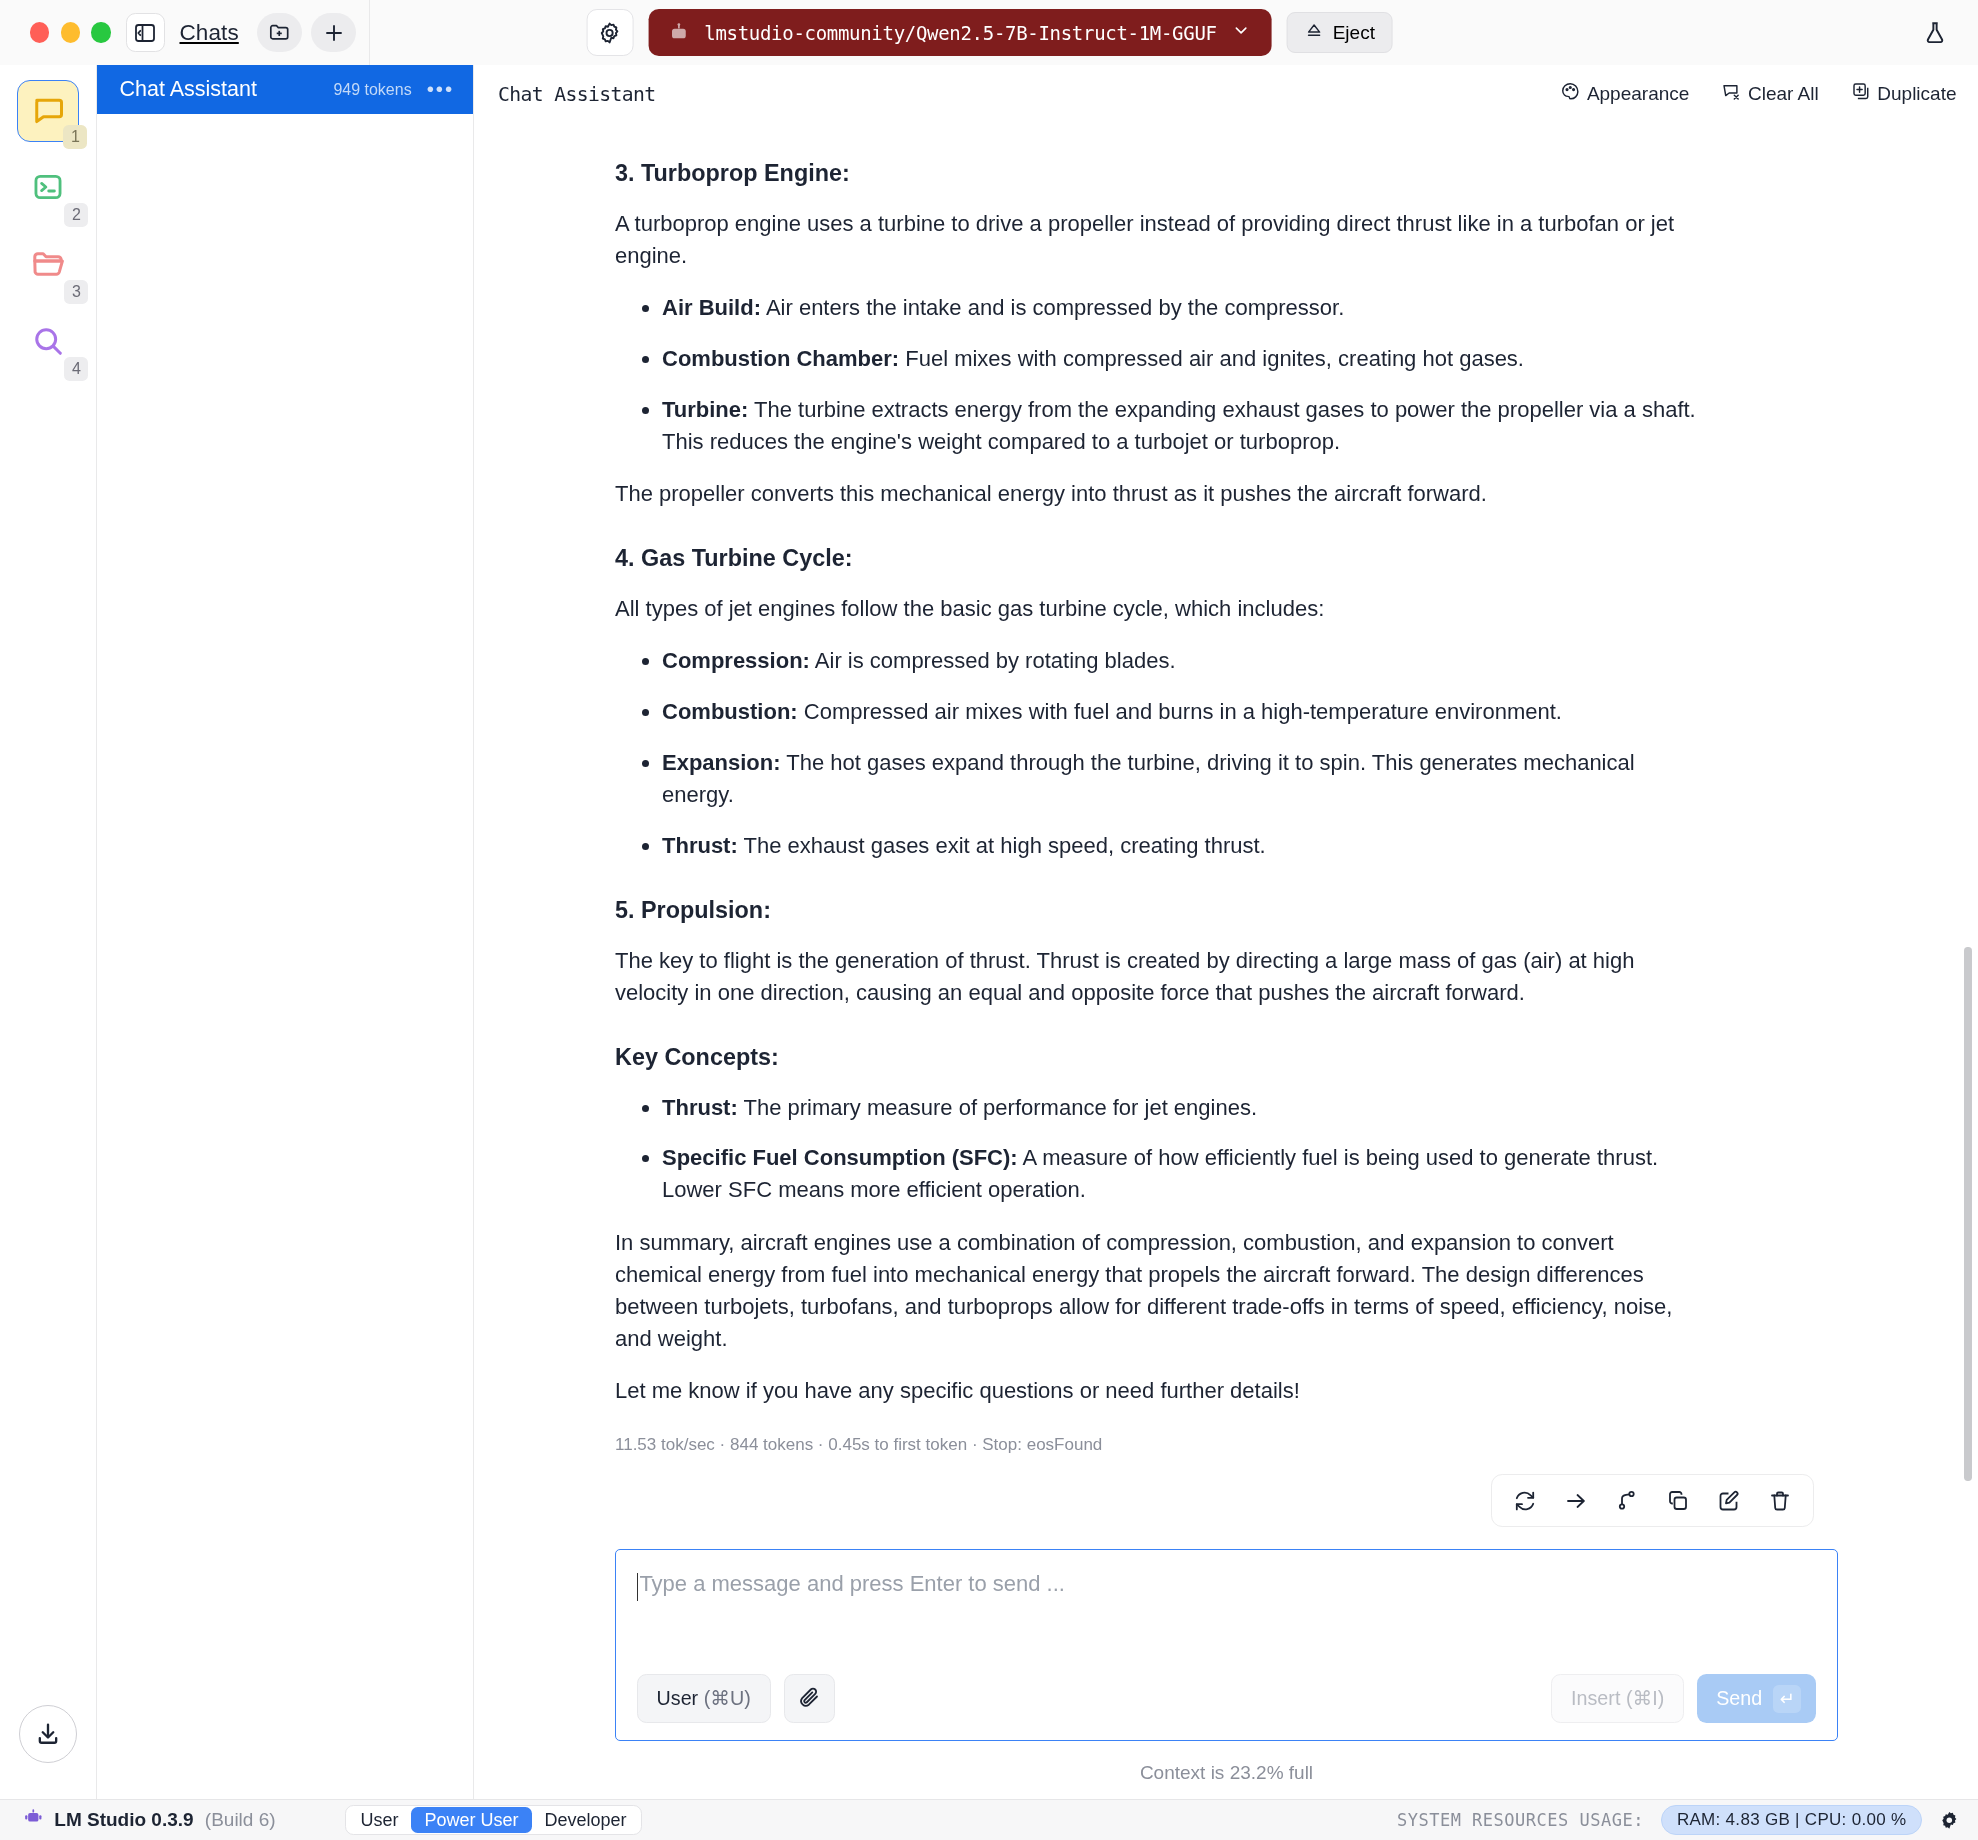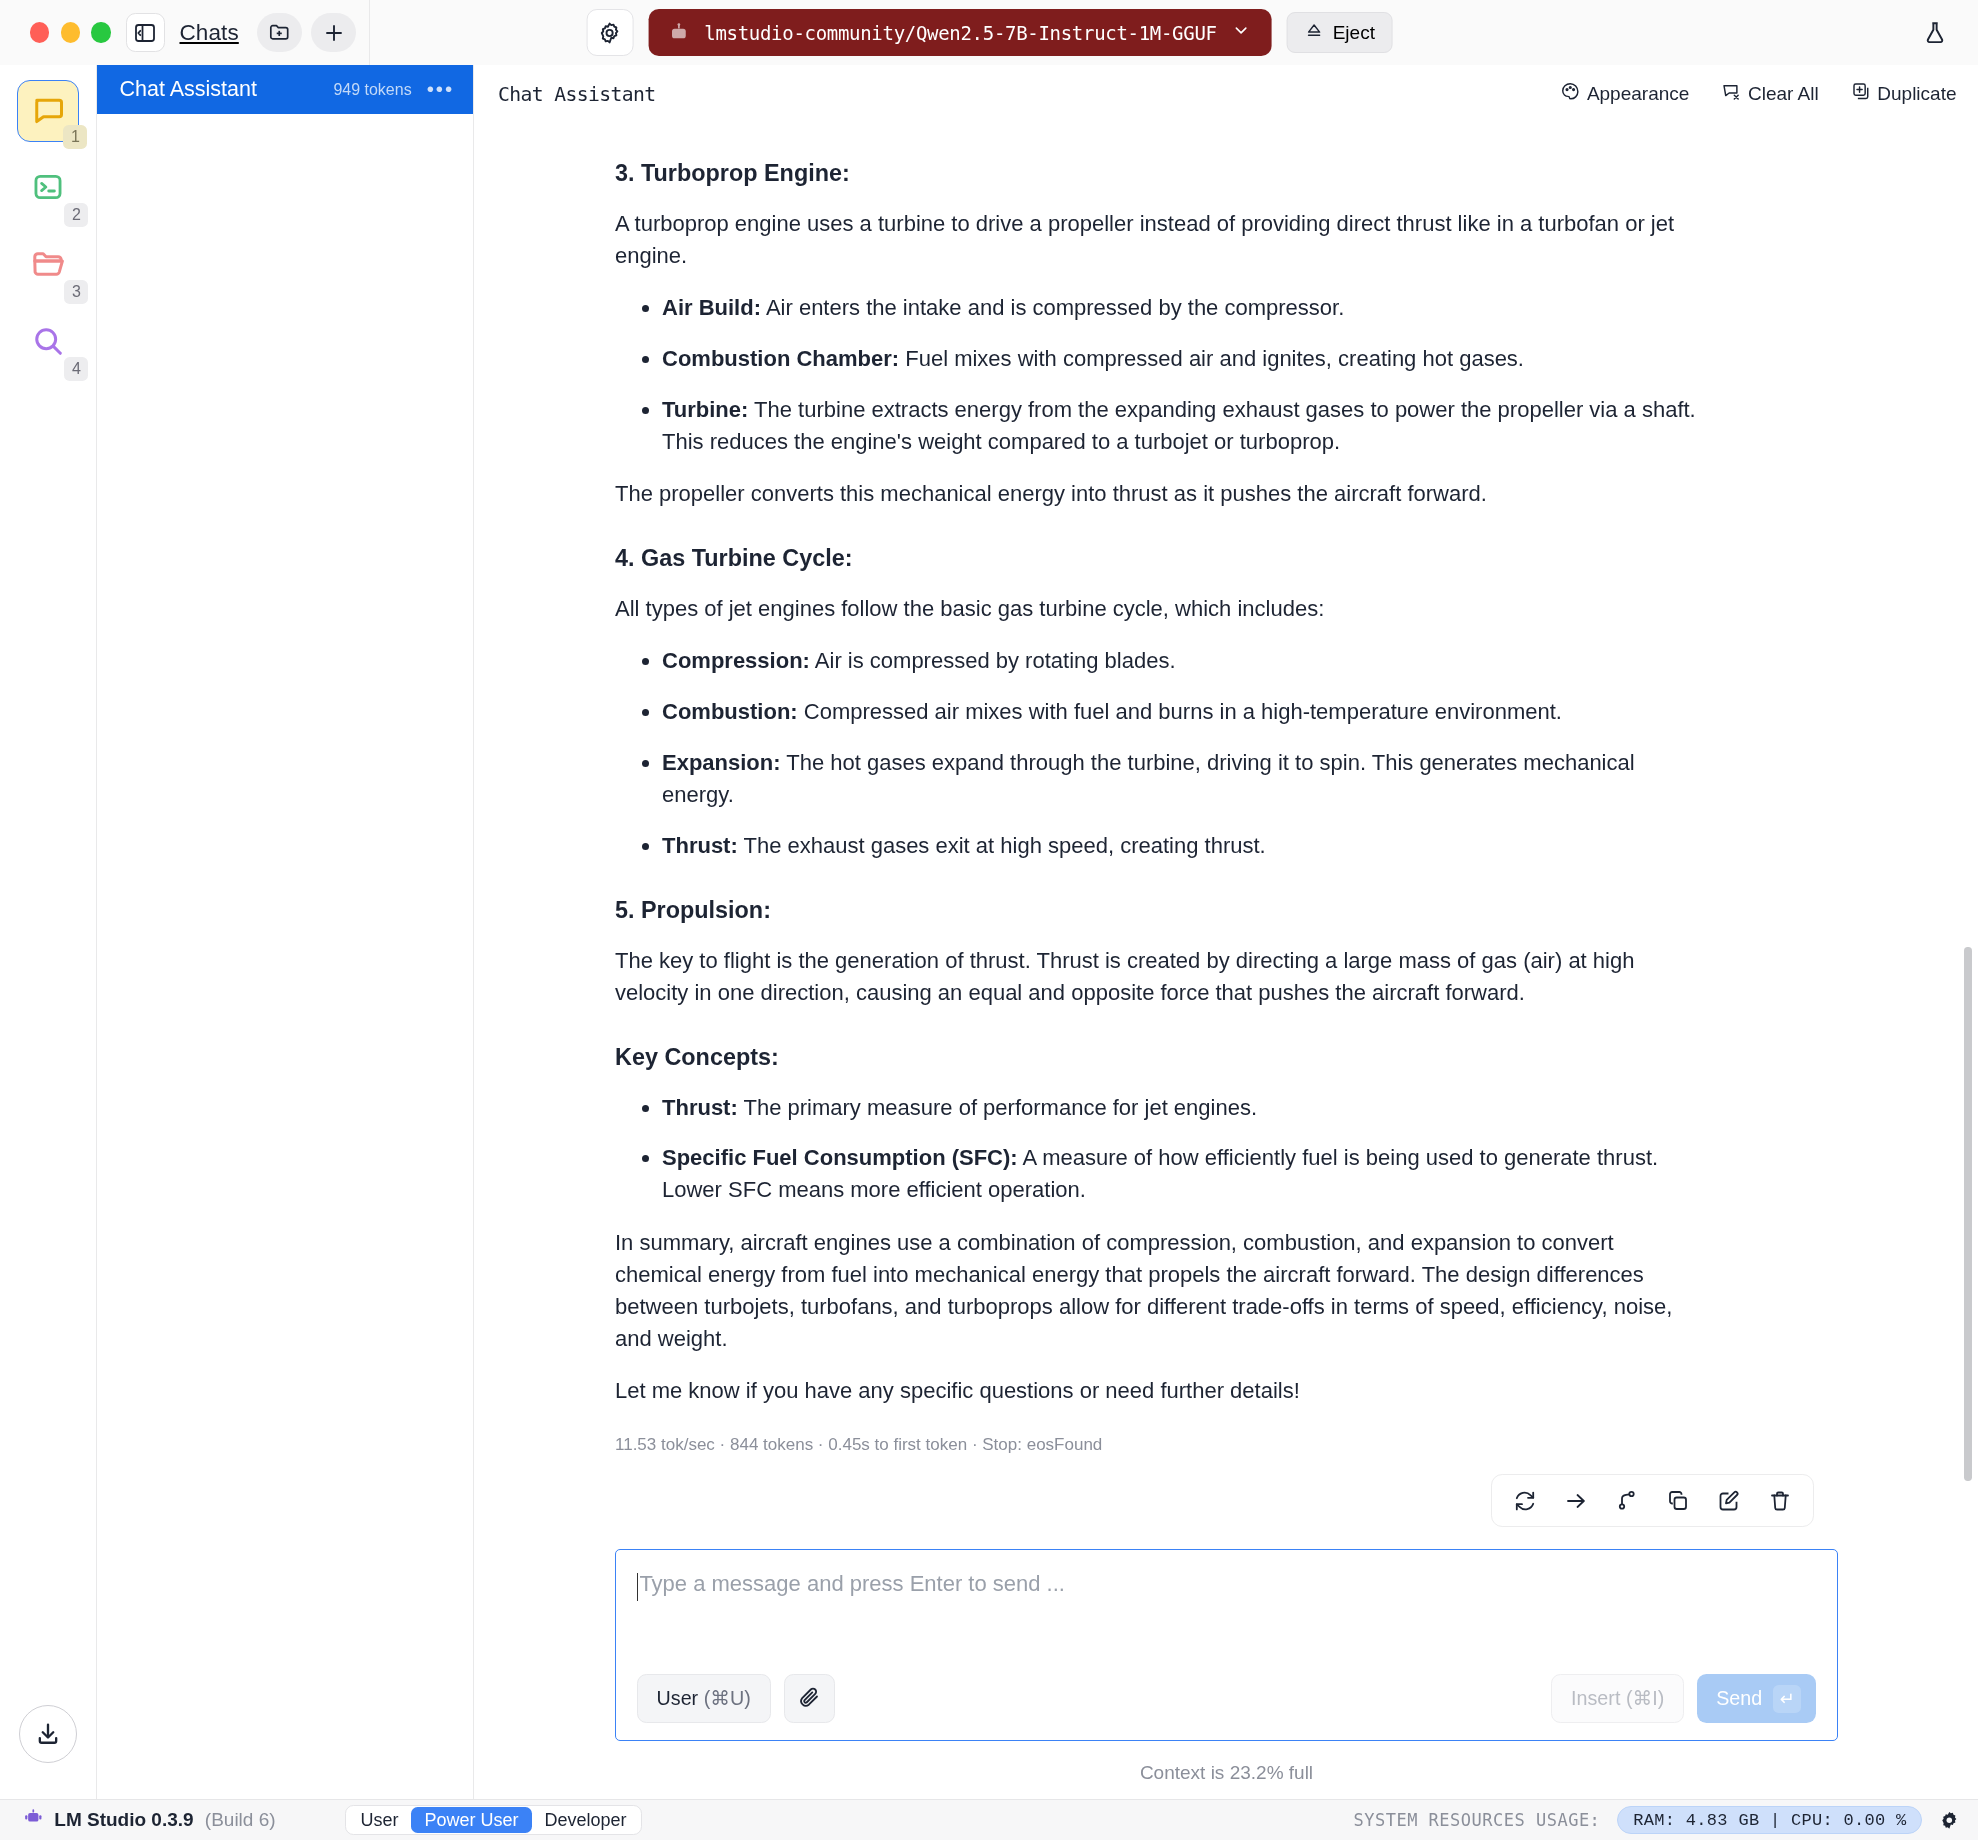--- a/index.html
+++ b/index.html
@@ -331,21 +331,21 @@
   .mode-item.active { background: #3b82f6; color: #fff; }
   .sb-right {
     margin-left: auto;
     display: flex; align-items: center; gap: 17px;
   }
   .sb-res-label {
     font-family: "DejaVu Sans Mono", monospace;
     font-size: 17px; color: #8b8f9a; letter-spacing: 0.5px;
   }
   .sb-res-pill {
-    font-family: Liberation Mono, monospace;
+    font-family: Liberation Sans, sans-serif;
     font-size: 17px; color: #1d2433;
     background: #cfe0fb; border: 0.9px solid #bcd4f8;
     border-radius: 15px; padding: 3.7px 15px;
     letter-spacing: 0.3px;
   }
   .sb-gear { display:flex; align-items:center; }
 </style>
 </head>
 <body>
 

